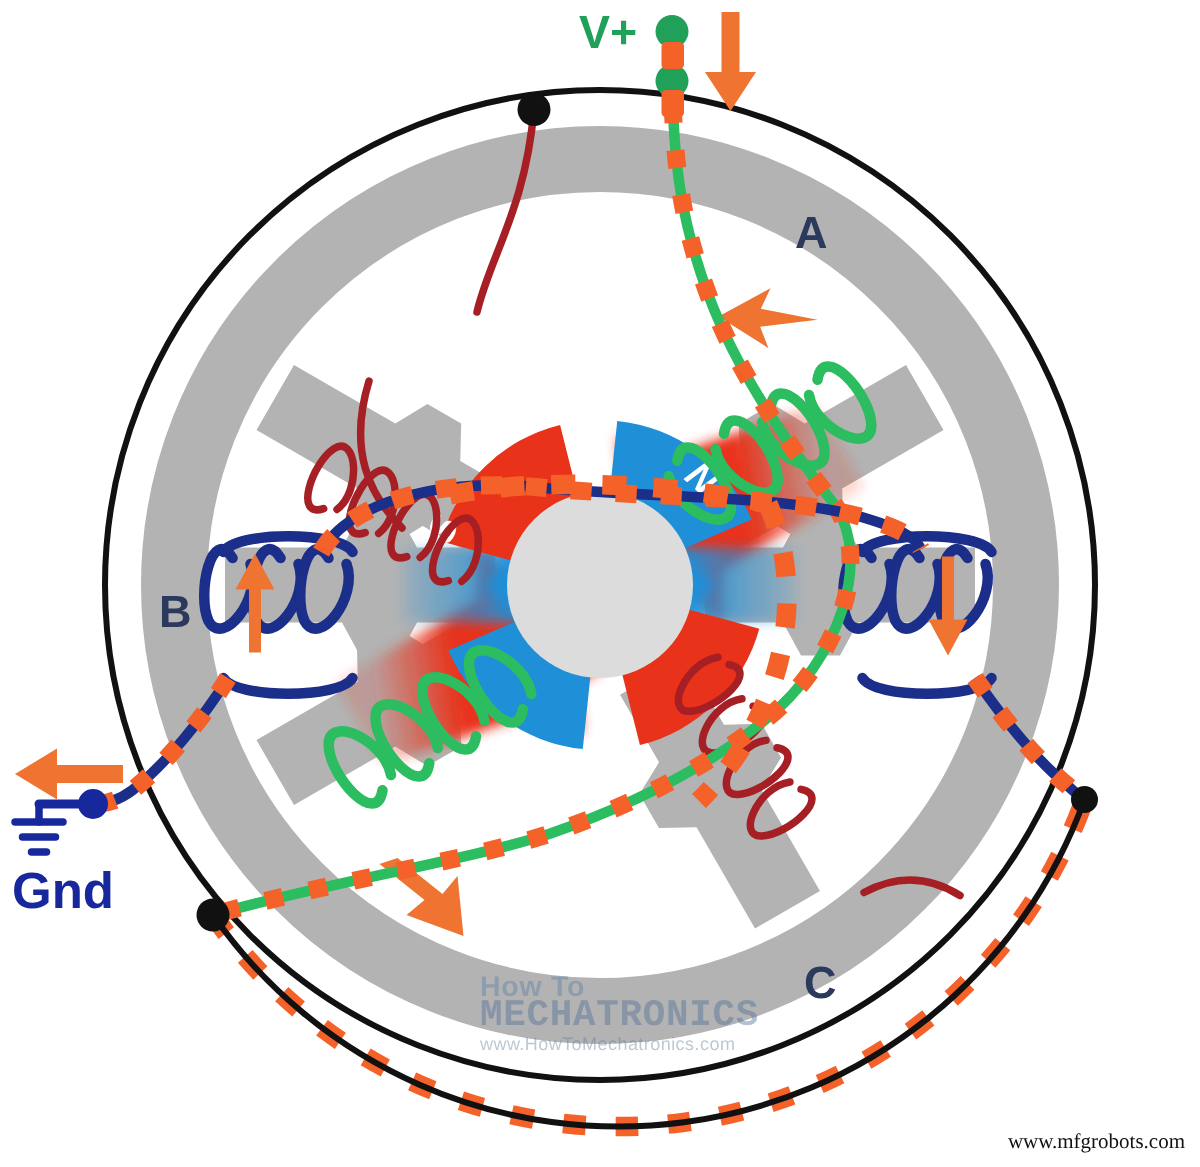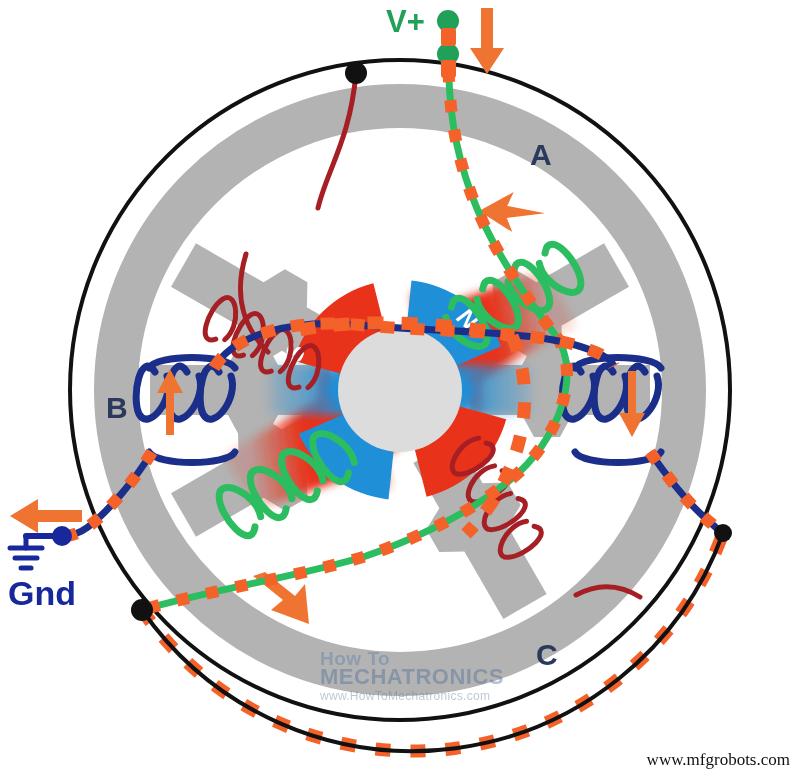--- a/index.html
+++ b/index.html
@@ -14,26 +14,26 @@
              font-size:31px;fill:#21a05a;}
   .lbl-gnd{font-family:"Liberation Sans",sans-serif;font-weight:bold;
            font-size:34px;fill:#17289c;}
   .lbl-pole{font-family:"Liberation Sans",sans-serif;font-style:italic;
             font-weight:bold;font-size:25px;fill:#ffffff;}
 
   .wm-htm{position:absolute;left:320px;top:650px;width:200px;
           text-align:left;opacity:.42;pointer-events:none;}
   .wm-htm .l1{font-family:"Liberation Sans",sans-serif;font-weight:bold;
               font-size:19px;color:#5b7fa6;letter-spacing:.5px;line-height:17px;}
-  .wm-htm .l2{font-family:Liberation Sans, sans-serif;font-weight:bold;
-              font-size:22px;color:#4b6e96;letter-spacing:.5px;line-height:20px;}
+  .wm-htm .l2{font-family:Liberation Mono, monospace;font-weight:bold;
+              font-size:25px;color:#4b6e96;letter-spacing:.5px;line-height:20px;}
   .wm-htm .l3{font-family:"Liberation Sans",sans-serif;font-size:12px;
               color:#5f7c99;margin-top:2px;letter-spacing:.3px;}
   .wm-mfg{position:absolute;right:10px;bottom:8px;
-          font-family:"Liberation Serif",serif;font-size:17px;color:#111;}
+          font-family:"Liberation Serif",serif;font-size:14px;color:#111;}
 </style>
 </head>
 <body>
 
 <div id="stage">
 
 <svg id="diagram" viewBox="0 0 800 778">
   <defs>
     <radialGradient id="gRed" cx="50%" cy="50%" r="60%">
       <stop offset="0%" stop-color="#f04a22"></stop>

